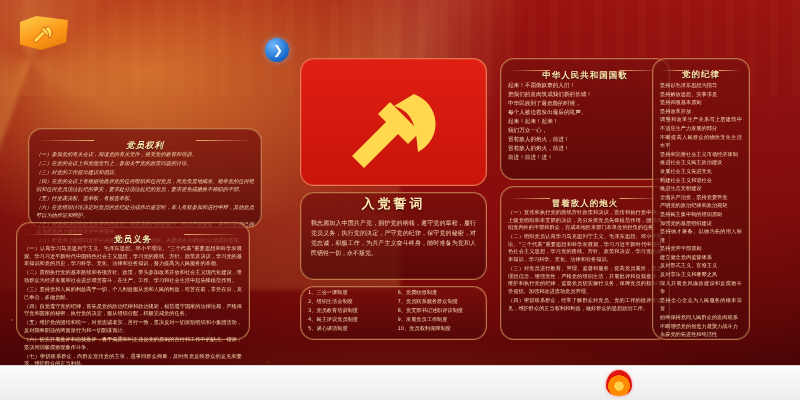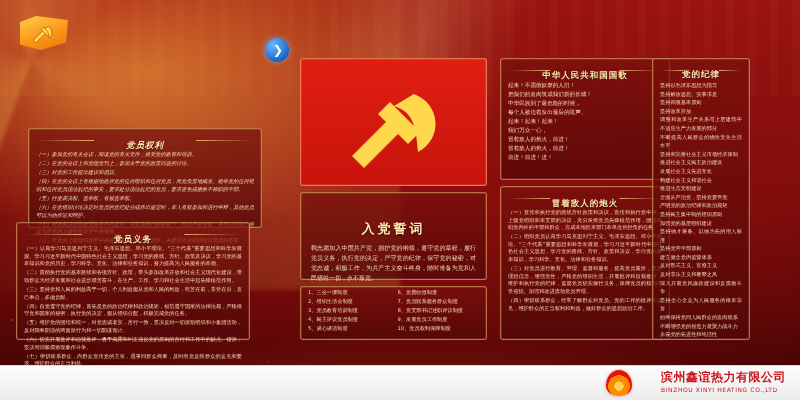--- a/index.html
+++ b/index.html
@@ -43,42 +43,42 @@
   .title{position:absolute;left:62px;top:2px;width:250px;}
   .title .line{color:#fff;font-size:15px;font-weight:bold;letter-spacing:1px;line-height:23px;
     text-shadow:0 1px 2px rgba(0,0,0,.55);}
   .title .underline{height:2px;background:linear-gradient(90deg,#ffd98a,rgba(255,217,138,0));margin-top:1px;}
   .arrow-btn{position:absolute;left:247px;top:28px;width:24px;height:24px;border-radius:50%;
     background:radial-gradient(circle at 35% 30%,#6fb6ff,#1668c8 70%,#0b4b96);
     box-shadow:0 0 6px rgba(120,190,255,.6);display:flex;align-items:center;justify-content:center;}
   .arrow-btn span{color:#fff;font-size:12px;line-height:1;transform:translateX(1px);}
 
   
-  .card{position:absolute;border:1px solid rgba(255,200,120,.55);border-radius:3px;
+  .card{position:absolute;border:1px solid rgba(255,200,120,.55);border-radius:14px;
     background:linear-gradient(180deg, rgba(120,16,12,.72), rgba(80,8,8,.72));
     box-shadow:0 0 0 1px rgba(255,230,170,.12) inset;}
   .card-h{position:relative;height:15px;margin:4px 6px 2px 6px;text-align:center;}
   .card-h .t{display:inline-block;color:#ffe9b0;font-size:8.5px;font-weight:bold;letter-spacing:1px;
     padding:0 6px;text-shadow:0 1px 1px rgba(0,0,0,.6);}
   .card-h:before,.card-h:after{content:"";position:absolute;top:7px;height:1px;width:26%;
     background:linear-gradient(90deg,rgba(255,210,140,0),rgba(255,210,140,.8));}
   .card-h:before{left:2px;}
   .card-h:after{right:2px;transform:scaleX(-1);}
   .card-b{padding:1px 7px 5px 7px;color:#f7dcb4;font-size:5.2px;line-height:7.6px;text-align:justify;}
   .card-b p{margin:0 0 1.5px 0;}
 
   
   #card-rights{left:28px;top:128px;width:232px;height:98px;font-style:italic;}
   #card-duties{left:16px;top:222px;width:232px;height:116px;}
   #card-flag{left:300px;top:58px;width:185px;height:126px;border:1px solid rgba(255,210,140,.5);
     background:linear-gradient(180deg,#e01f13,#c8130b);}
   .flagstar{position:absolute;left:0;top:0;width:185px;height:126px;display:flex;align-items:center;justify-content:center;}
   #card-oath{left:300px;top:192px;width:185px;height:86px;}
   .oath-title{text-align:center;color:#ffe9b0;font-size:13px;font-weight:bold;letter-spacing:3px;
-    margin:27px 0 5px 0;text-shadow:0 1px 2px rgba(0,0,0,.6);}
+    margin:2px 0 5px 0;text-shadow:0 1px 2px rgba(0,0,0,.6);}
   .oath-body{padding:0 10px 8px 10px;color:#f7dcb4;font-size:6px;line-height:10px;text-align:justify;}
   #card-duty-system{left:300px;top:286px;width:185px;height:52px;}
   #card-constitution{left:500px;top:58px;width:168px;height:120px;}
   #card-discipline{left:652px;top:58px;width:96px;height:280px;font-family:Liberation Serif, serif;}
   #card-work{left:500px;top:186px;width:168px;height:152px;}
 
   .num-list{color:#f7dcb4;font-size:5.2px;line-height:8px;}
   .num-list div{margin-bottom:1px;white-space:nowrap;overflow:hidden;text-overflow:ellipsis;}
 
   
@@ -245,18 +245,14 @@
         <div>始终保持党同人民群众的血肉联系</div>
         <div>不断增强党的创造力凝聚力战斗力</div>
         <div>永葆党的先进性和纯洁性</div>
       </div>
   </div>
 
   <div class="footer">
     <div class="logo">
         <div class="flame"></div>
       </div>
-    <div class="company">
-      <div class="cn">滨州鑫谊热力有限公司</div>
-      <div class="en">BINZHOU XINYI HEATING CO.,LTD</div>
-    </div>
   </div>
 </div>
 
 </body></html>

